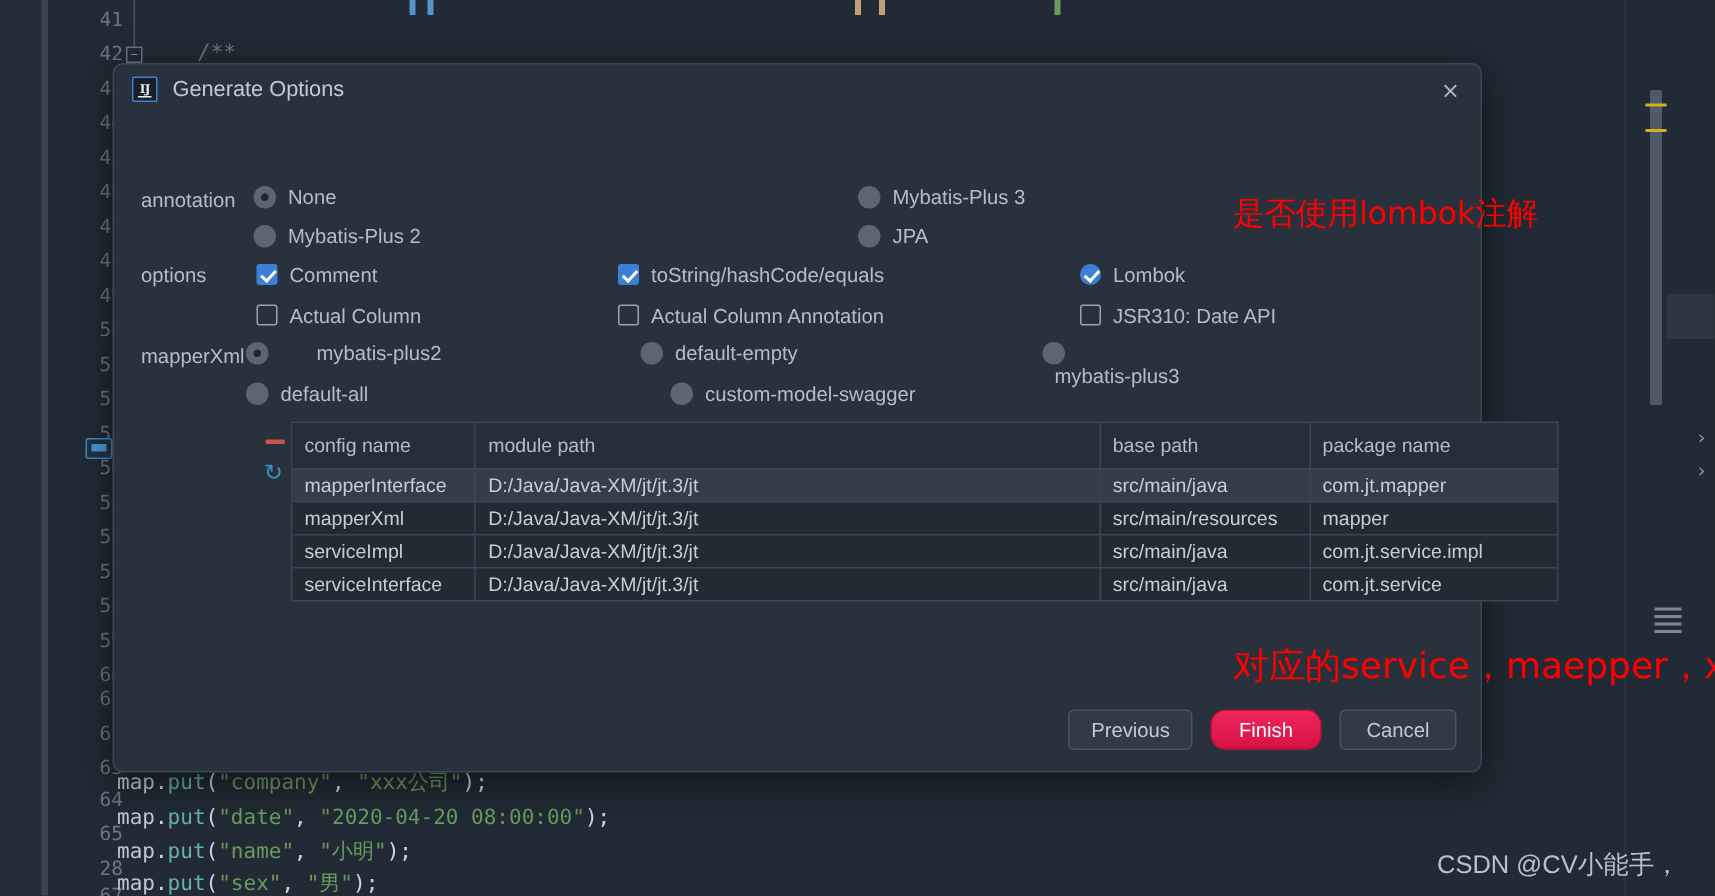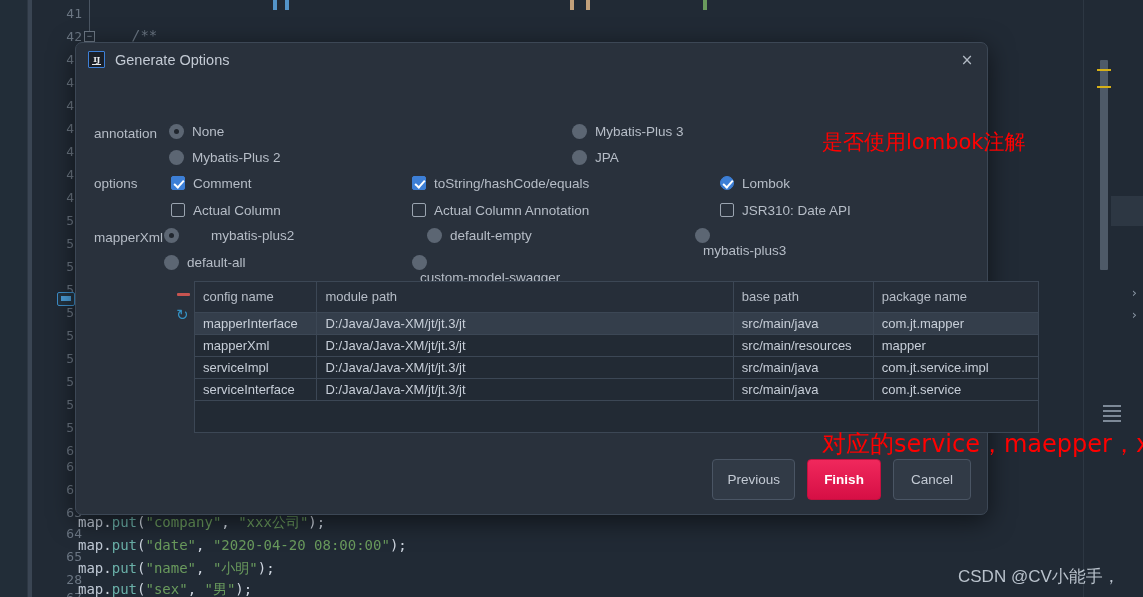--- a/index.html
+++ b/index.html
@@ -259,21 +259,21 @@
     border-width: 0 2px 2px 0;
     transform: rotate(42deg);
   }
   .checkbox.round { border-radius: 50%; }
   .checkbox.round.on { border-radius: 50%; }
 
   
   .table-wrap {
     position: absolute;
     left: 118px; top: 238px;
-    width: 845px; height: 152px;
+    width: 845px; height: 120px;
     border: 1px solid #3c4755;
     background: #222a34;
     overflow: hidden;
   }
   table.cfg {
     width: 100%;
     border-collapse: collapse;
     font-size: 13px;
     color: #bac1cb;
   }
@@ -319,37 +319,38 @@
   }
 
   
   .dlg-footer {
     position: absolute;
     right: 16px; bottom: 14px;
     display: flex; gap: 12px;
   }
   .btn {
     min-width: 78px;
-    height: 41px;
+    height: 27px;
     padding: 0 14px;
     border-radius: 4px;
     border: 1px solid #4a5564;
     background: #313a46;
     color: #c3cad4;
     font-size: 13.5px;
     font-family: "Liberation Sans", sans-serif;
     cursor: pointer;
     display: flex; align-items: center; justify-content: center;
   }
   .btn.primary {
     background: linear-gradient(180deg, #f0285c 0%, #d60f45 100%);
     border-color: #c4103f;
     color: #ffffff;
-    font-weight: bold;
+    font-weight: normal;
     min-width: 74px;
+    border-radius: 10px;
   }
 
   
   .c1 { width: 122px; }
   .c2 { width: 418px; }
   .c3 { width: 140px; }
   .c4 { width: 165px; }
 </style>
 </head>
 <body>
@@ -496,21 +497,21 @@
       <span class="ctl-text">mybatis-plus2</span>
     </div>
     <div class="ctl" style="left:88px; top:179px;">
       <span class="radio"></span>
       <span class="ctl-text">default-all</span>
     </div>
     <div class="ctl" style="left:351px; top:152px;">
       <span class="radio"></span>
       <span class="ctl-text">default-empty</span>
     </div>
-    <div class="ctl" style="left:336px; top:179px;flex-direction:column;">
+    <div class="ctl" style="left:371px; top:179px;">
       <span class="radio"></span>
       <span class="ctl-text">custom-model-swagger</span>
     </div>
     <div class="ctl" style="left:619px; top:152px;flex-direction:column;">
       <span class="radio"></span>
       <span class="ctl-text">mybatis-plus3</span>
     </div>
   </div>
 
   <div class="tbl-toolbar">

